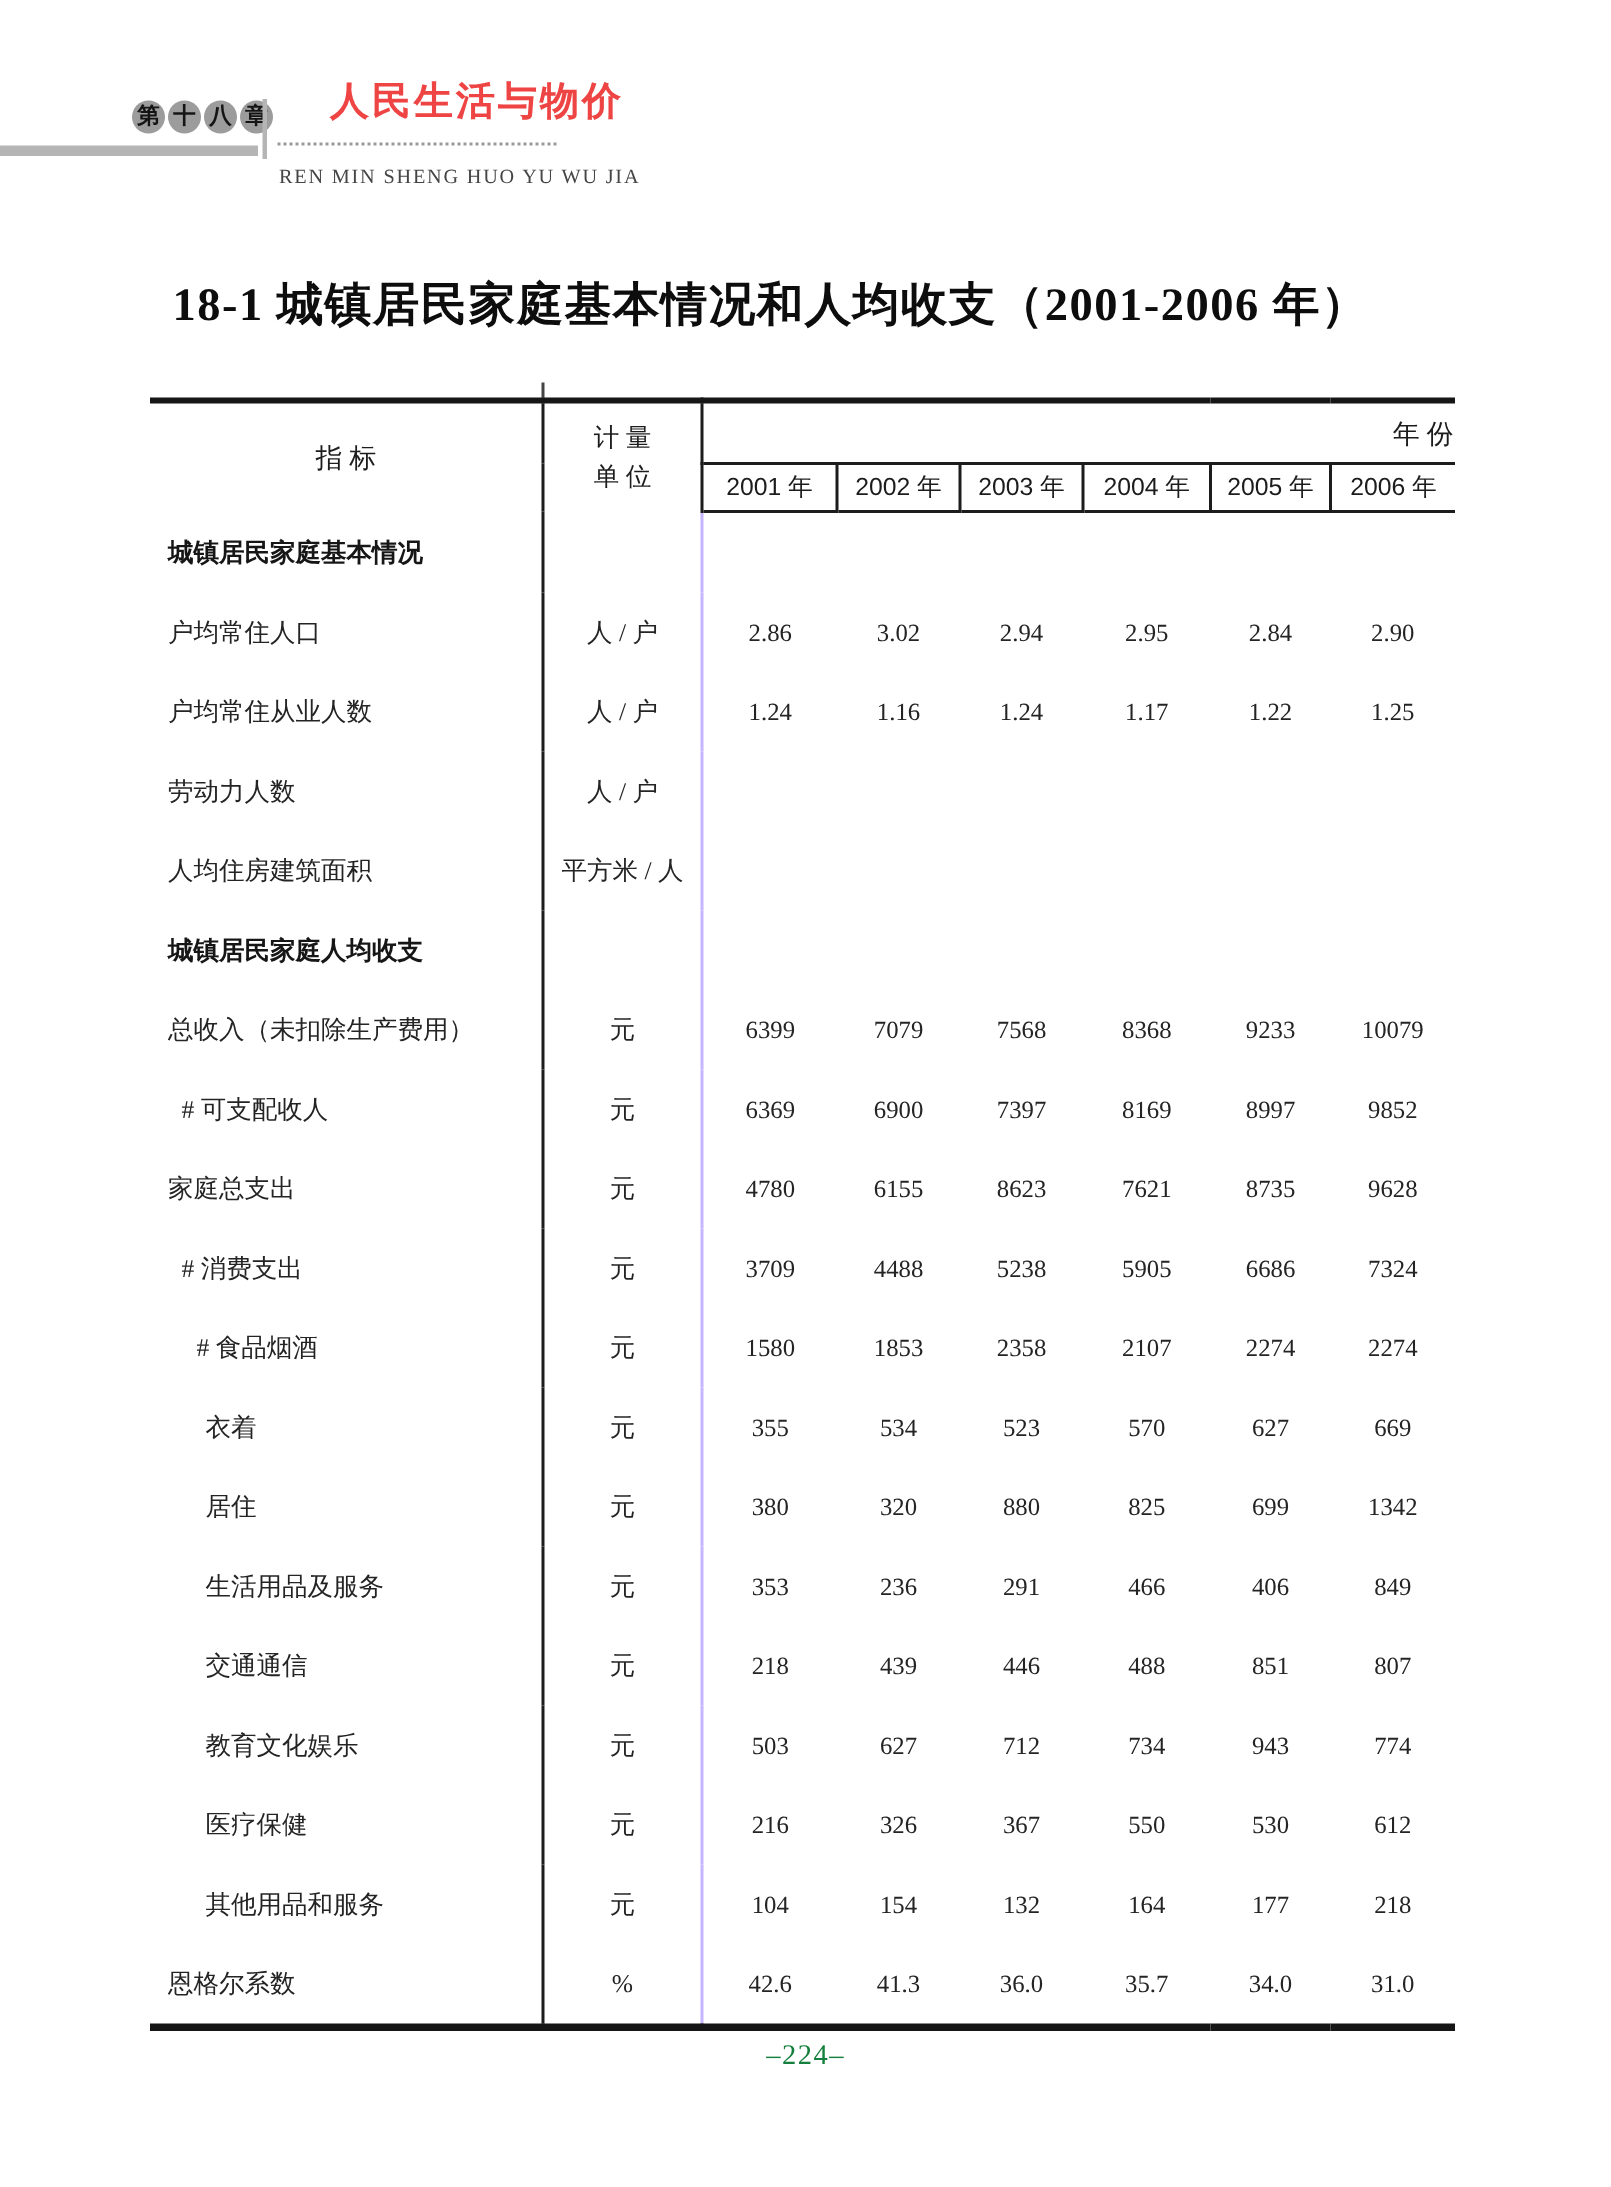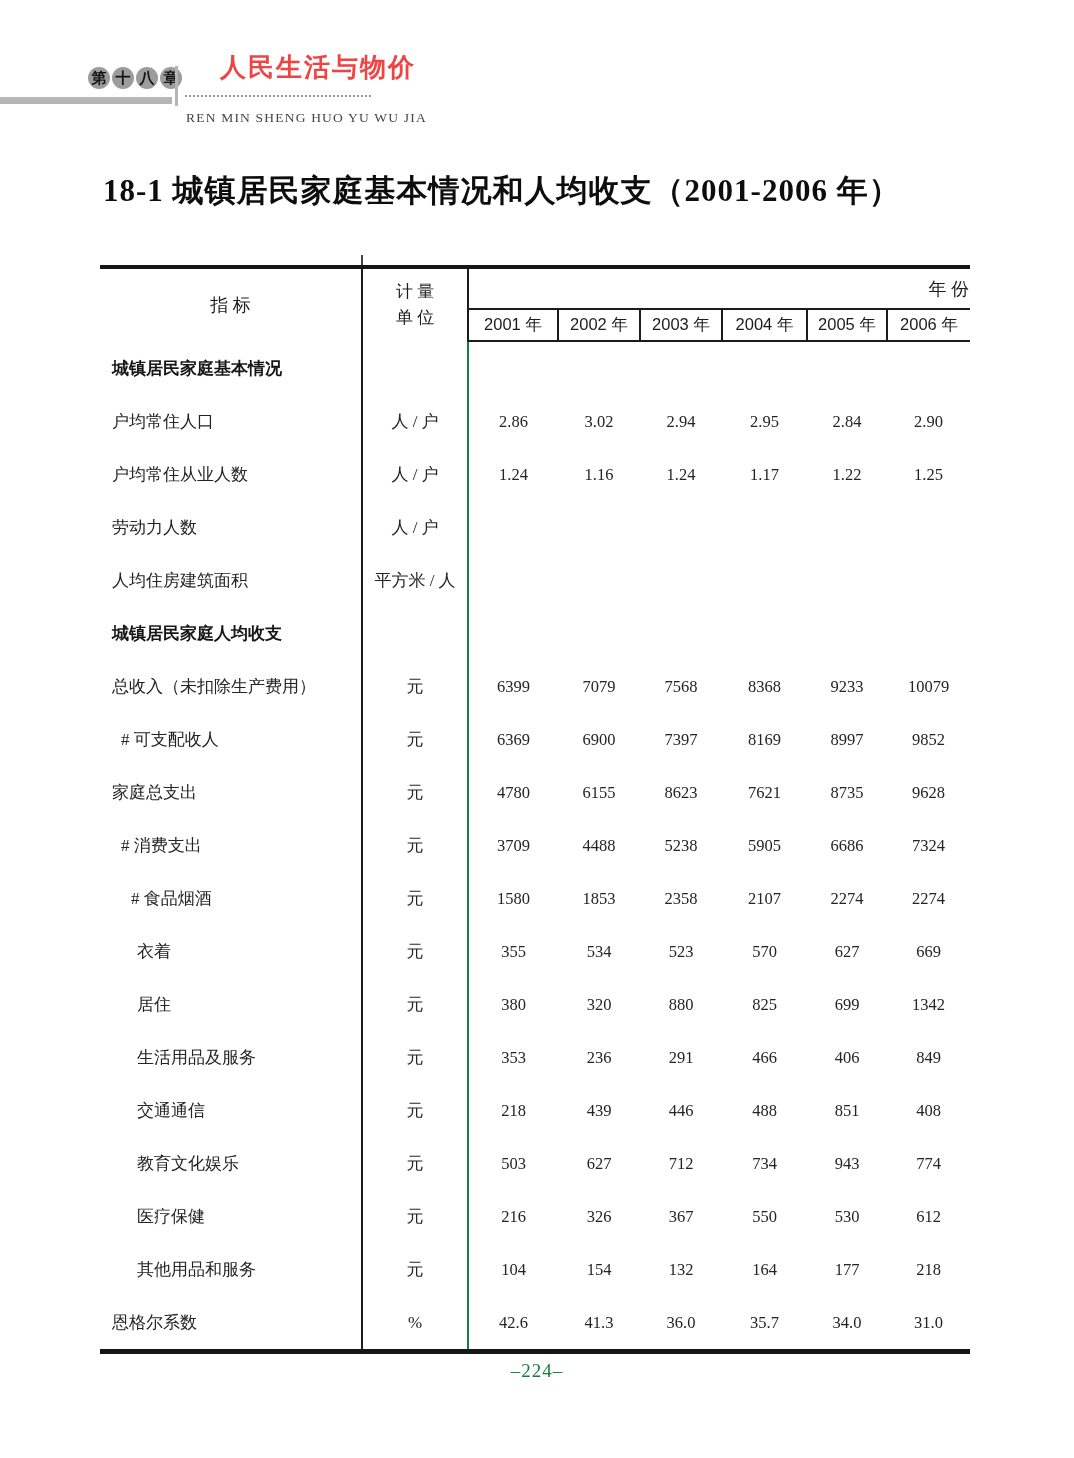--- a/index.html
+++ b/index.html
@@ -22,21 +22,21 @@
     font-family:"Liberation Sans","DejaVu Sans",sans-serif;font-weight:bold;
     font-size:26px;color:#ef4444;letter-spacing:2px;white-space:nowrap;margin-left:34px;
   }
   .chapter-underline{position:absolute;left:185px;top:95px;width:186px;border-bottom:2px dotted #9a9a9a;}
   .chapter-pinyin{
     position:absolute;left:186px;top:110px;font-size:13.5px;color:#454545;
     letter-spacing:1.2px;white-space:nowrap;
   }
   
   .page-title{
-    position:absolute;left:99px;top:166px;margin:4px;
+    position:absolute;left:99px;top:166px;margin:16px;
     font-size:31px;font-weight:bold;color:#0d0d0d;letter-spacing:1px;white-space:nowrap;
   }
   
   .tick{position:absolute;left:361px;top:255px;width:2px;height:10px;background:#444;}
   table.data{
     position:absolute;left:100px;top:265px;width:870px;
     border-collapse:collapse;table-layout:fixed;
     border-top:4px solid #161616;border-bottom:5px solid #161616;
   }
   table.data th{font-weight:normal;color:#1c1c1c;}
@@ -44,21 +44,21 @@
   th.c-unit{border-right:2px solid #1c1c1c;font-size:17px;line-height:1.55;text-align:center;}
   th.c-years{height:37px;border-bottom:2px solid #1c1c1c;font-size:18px;text-align:right;}
   tr.year-row th{
     height:28px;border-bottom:2px solid #1c1c1c;
     font-family:"Liberation Sans","DejaVu Sans",sans-serif;font-size:16.5px;
     white-space:nowrap;overflow:visible;
   }
   tr.year-row th + th{border-left:2px solid #1c1c1c;border-radius:13px;}
   tbody td{height:51px;font-size:17px;color:#242424;}
   tbody td.label{text-align:left;border-right:2px solid #1c1c1c;white-space:nowrap;}
-  tbody td.unit{text-align:center;border-right:2px solid #15803d;}
+  tbody td.unit{text-align:center;border-right:2px solid #c4b5fd;}
   tbody td.val{text-align:center;font-size:16.5px;}
   tbody tr.section td.label{
     font-family:"Liberation Sans","DejaVu Sans",sans-serif;font-weight:bold;color:#161616;
   }
   td.ind-0{padding-left:12px;}
   td.ind-1{padding-left:21px;}
   td.ind-2{padding-left:31px;}
   td.ind-3{padding-left:37px;}
   
   .page-number{
@@ -256,21 +256,21 @@
         <td class="val">849</td>
       </tr>
       <tr>
         <td class="label ind-3">交通通信</td>
         <td class="unit">元</td>
         <td class="val">218</td>
         <td class="val">439</td>
         <td class="val">446</td>
         <td class="val">488</td>
         <td class="val">851</td>
-        <td class="val">408</td>
+        <td class="val">807</td>
       </tr>
       <tr>
         <td class="label ind-3">教育文化娱乐</td>
         <td class="unit">元</td>
         <td class="val">503</td>
         <td class="val">627</td>
         <td class="val">712</td>
         <td class="val">734</td>
         <td class="val">943</td>
         <td class="val">774</td>

